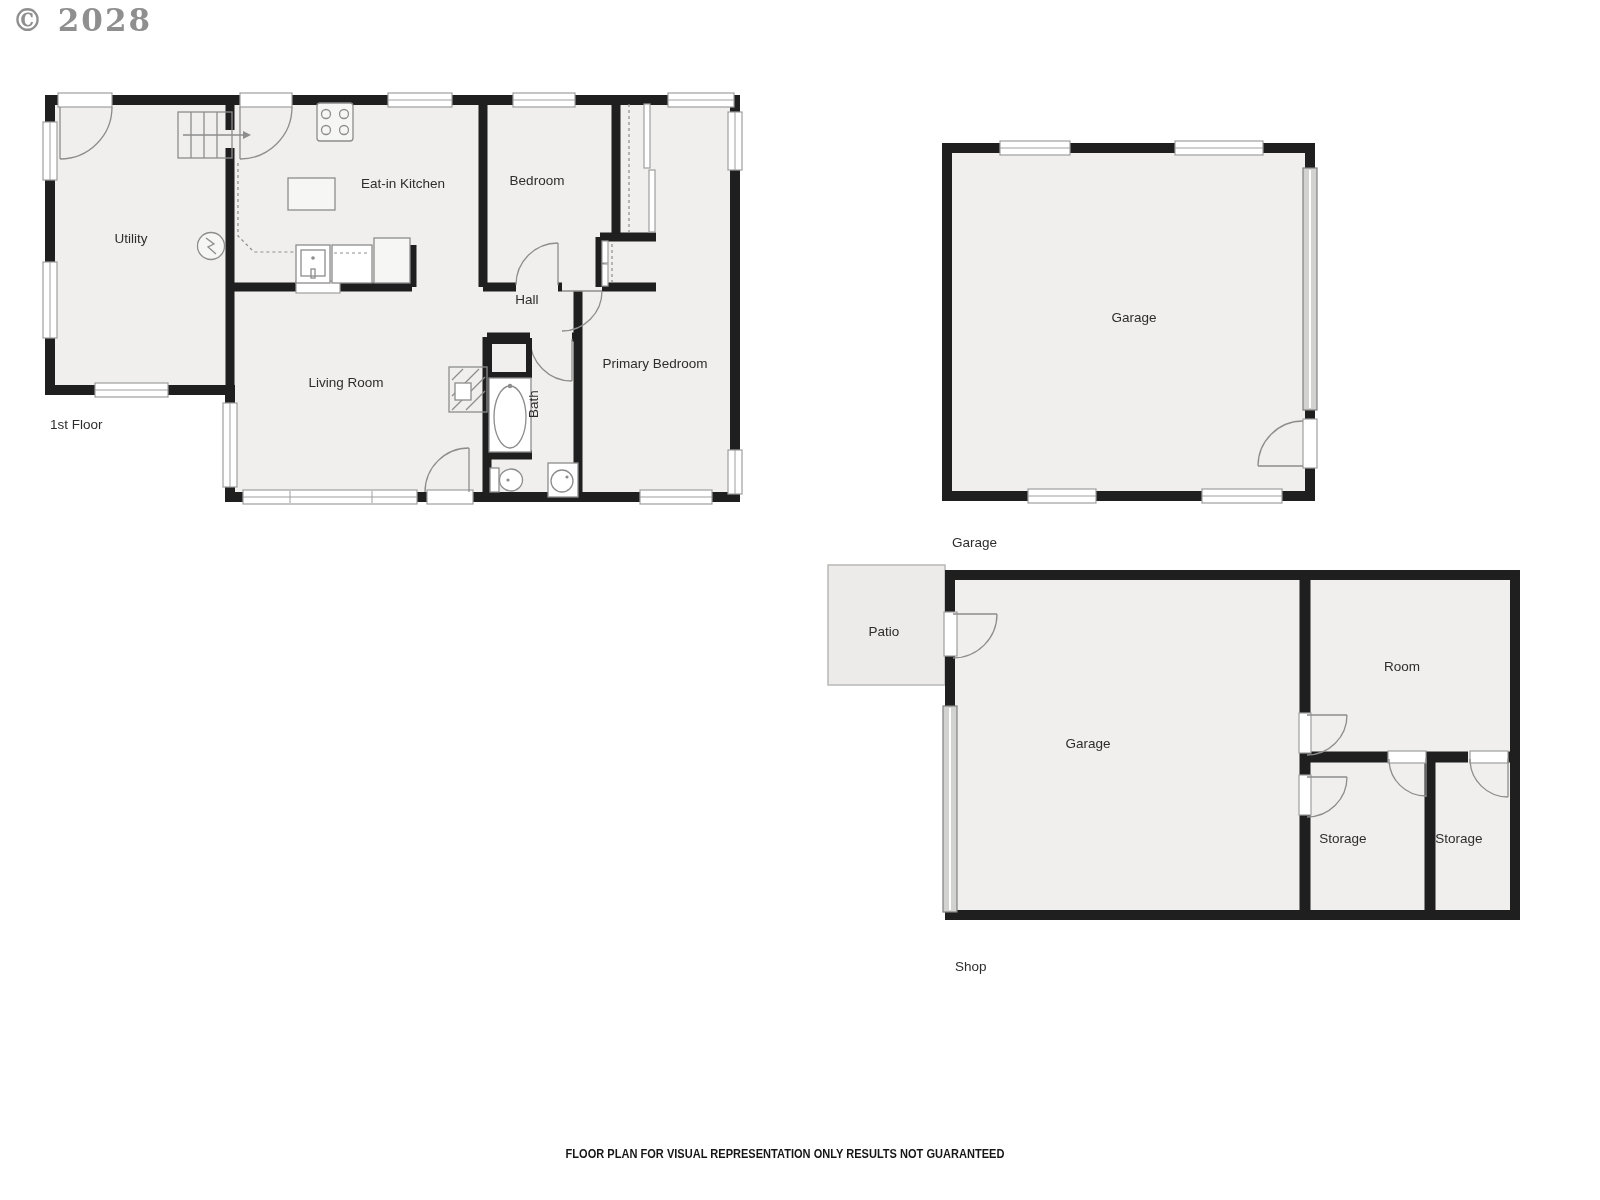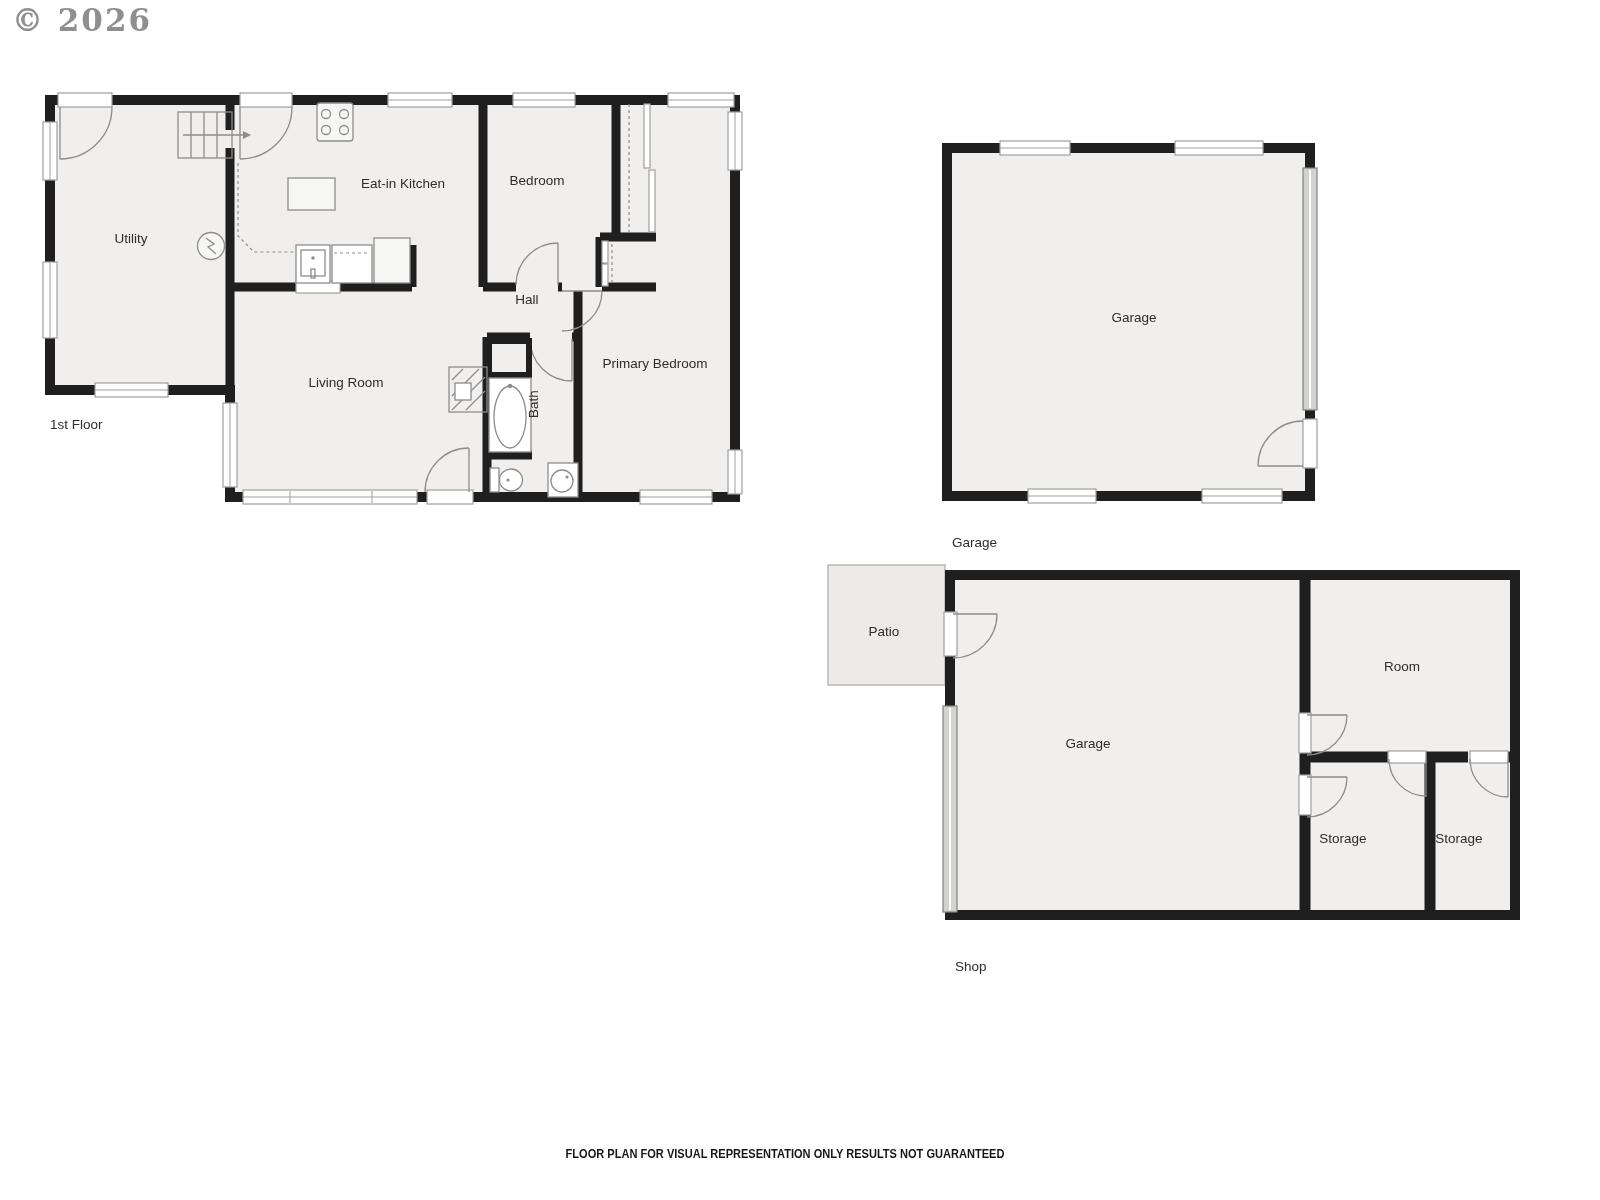--- a/index.html
+++ b/index.html
@@ -23,21 +23,21 @@
   .fxw{stroke:#8d8d8d;stroke-width:1.3;fill:#ffffff;}
   .dash{stroke:#8d8d8d;stroke-width:1.2;fill:none;stroke-dasharray:3 3;}
   .lbl{font:13.5px "Liberation Sans",sans-serif;fill:#2d2d2d;}
   .mid{text-anchor:middle;}
 </style>
 </head>
 <body>
 
 <div class="stage">
 
-  <div class="copyright">© 2026</div>
+  <div class="copyright">© 2028</div>
 
   <svg width="1600" height="1200" viewBox="0 0 1600 1200">
 
     <g>
 
       <path class="wallf" d="M50,100 H735 V497 H230 V390 H50 Z"></path>
 
       <g>
         <path class="w9" d="M230,100 V130"></path>
         <path class="w9" d="M230,148 V390"></path>

